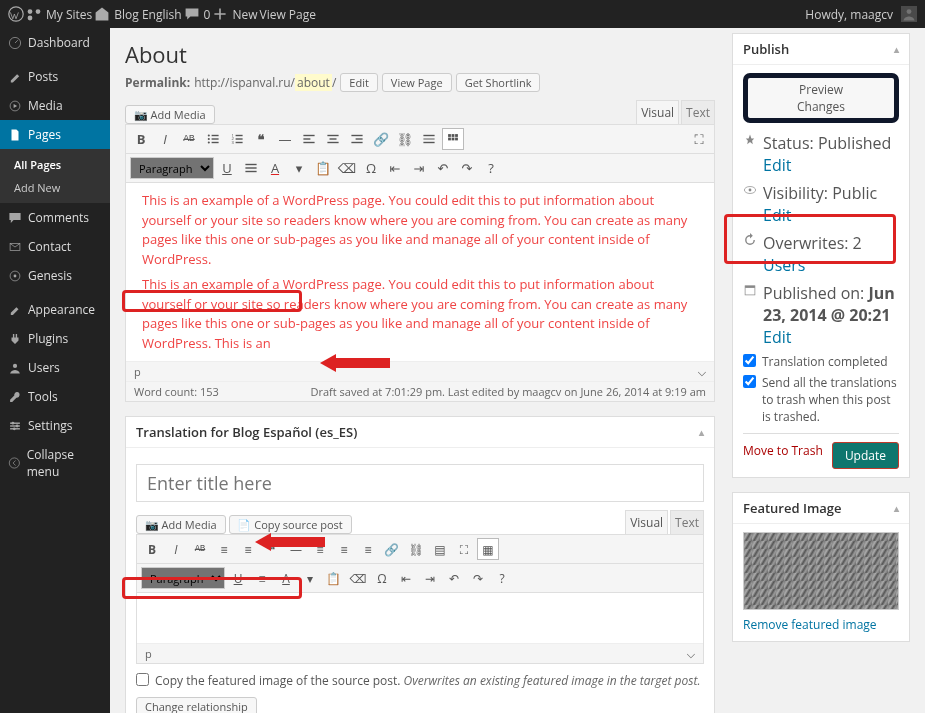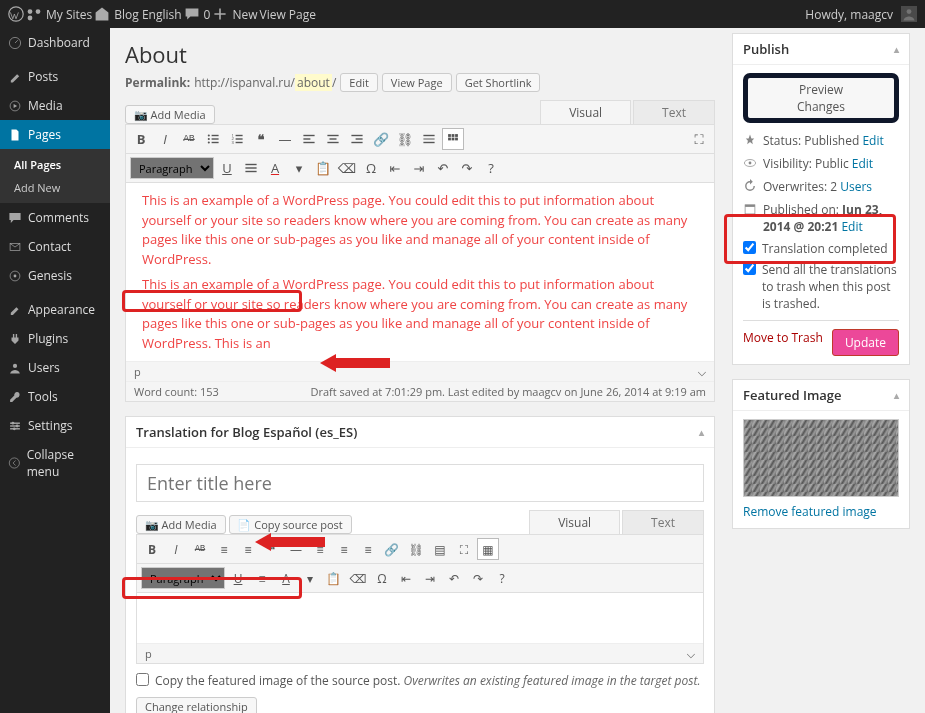--- a/index.html
+++ b/index.html
@@ -30,21 +30,21 @@
 
 
 .pg-title{font-size:22px;font-weight:400;padding:6px 0 2px}
 .permalink{font-size:12px;color:#666;display:flex;align-items:center;gap:4px;padding:2px 0 8px;flex-wrap:wrap}
 .permalink .slug{background:#fffbcc;padding:0 2px}
 .btn-sm{background:#f7f7f7;border:1px solid #ccc;border-radius:3px;padding:1px 8px;font-size:11px;cursor:pointer;color:#555}
 
 
 .media-row{display:flex;justify-content:space-between;align-items:flex-end;margin-bottom:0}
 .tabs{display:flex;gap:2px}
-.tab{background:#ebebeb;border:1px solid #ddd;border-bottom:none;padding:3px 28px;font-size:12px;color:#777;cursor:pointer}
+.tab{background:#ebebeb;border:1px solid #ddd;border-bottom:none;padding:3px 4px;font-size:12px;color:#777;cursor:pointer}
 .tab.active{background:#f5f5f5;color:#555}
 
 
 .ed-wrap{border:1px solid #dedede;background:#fff}
 .toolbar{background:#f5f5f5;border-bottom:1px solid #dedede;padding:3px 4px;display:flex;flex-wrap:wrap;gap:2px;align-items:center}
 .toolbar .tbtn{width:22px;height:22px;border:1px solid transparent;display:flex;align-items:center;justify-content:center;cursor:pointer;color:#555}
 .toolbar .tbtn svg{width:14px;height:14px;fill:#555}
 .toolbar .tsel{height:22px;font-size:11px;border:1px solid #ccc;background:#737373;padding:0 4px}
 .toolbar .tbtn.block{border:1px solid #bbb;background:#fff}
 .toolbar .expand{margin-left:auto}
@@ -55,21 +55,21 @@
 
 .postbox{background:#fff;border:1px solid #ddd;margin-bottom:14px}
 .postbox .pb-head{border-bottom:1px solid #eee;padding:6px 10px;font-size:13px;font-weight:600;display:flex;justify-content:space-between;align-items:center;cursor:pointer}
 .postbox .pb-head .tri{color:#aaa;font-size:10px}
 .postbox .pb-body{padding:8px 10px;font-size:12px}
 
 
 .title-field{width:100%;padding:6px 10px;font-size:18px;color:#000000;border:1px solid #ddd;margin:8px 0}
 
 
-.pub-row{display:flex;gap:6px;align-items:flex-start;padding:3px 0;font-size:12px;color:#555}
+.pub-row{display:flex;gap:6px;align-items:flex-start;padding:3px 0;font-size:16px;color:#555}
 .pub-row .ic{width:14px;height:14px;fill:#888;flex-shrink:0;margin-top:1px}
 .pub-actions{display:flex;justify-content:space-between;align-items:flex-start;border-top:1px solid #ddd;margin-top:6px;padding-top:8px}
 .btn-primary{background:#2ea2cc;border:1px solid #0074a2;color:#fff;padding:4px 12px;border-radius:3px;font-size:12px;cursor:pointer}
 .btn-sec{background:#f7f7f7;border:5px solid #0f172a;border-radius:7px;padding:3px 28px;font-size:12px;cursor:pointer;color:#555}
 
 
 label.chk{display:flex;align-items:flex-start;gap:6px;padding:2px 0;font-size:12px;color:#555}
 label.chk input{margin-top:1px}
 
 
@@ -484,21 +484,21 @@
         <label class="chk">
             <input type="checkbox" checked="" style="">
             <span>Translation completed</span>
           </label>
         <label class="chk">
             <input type="checkbox" checked="" style="">
             <span>Send all the translations to trash when this post is trashed.</span>
           </label>
         <div class="pub-actions">
           <a style="color:#a00">Move to Trash</a>
-          <button class="btn-primary" style="background:#ec4899;border-color:#c0392b">Update</button>
+          <button class="btn-primary" style="background:#0f766e;border-color:#c0392b">Update</button>
         </div>
       </div>
     </div>
 
     <div class="postbox">
       <div class="pb-head">
           <span>Featured Image</span>
           <span class="tri">▴</span>
         </div>
       <div class="pb-body">

